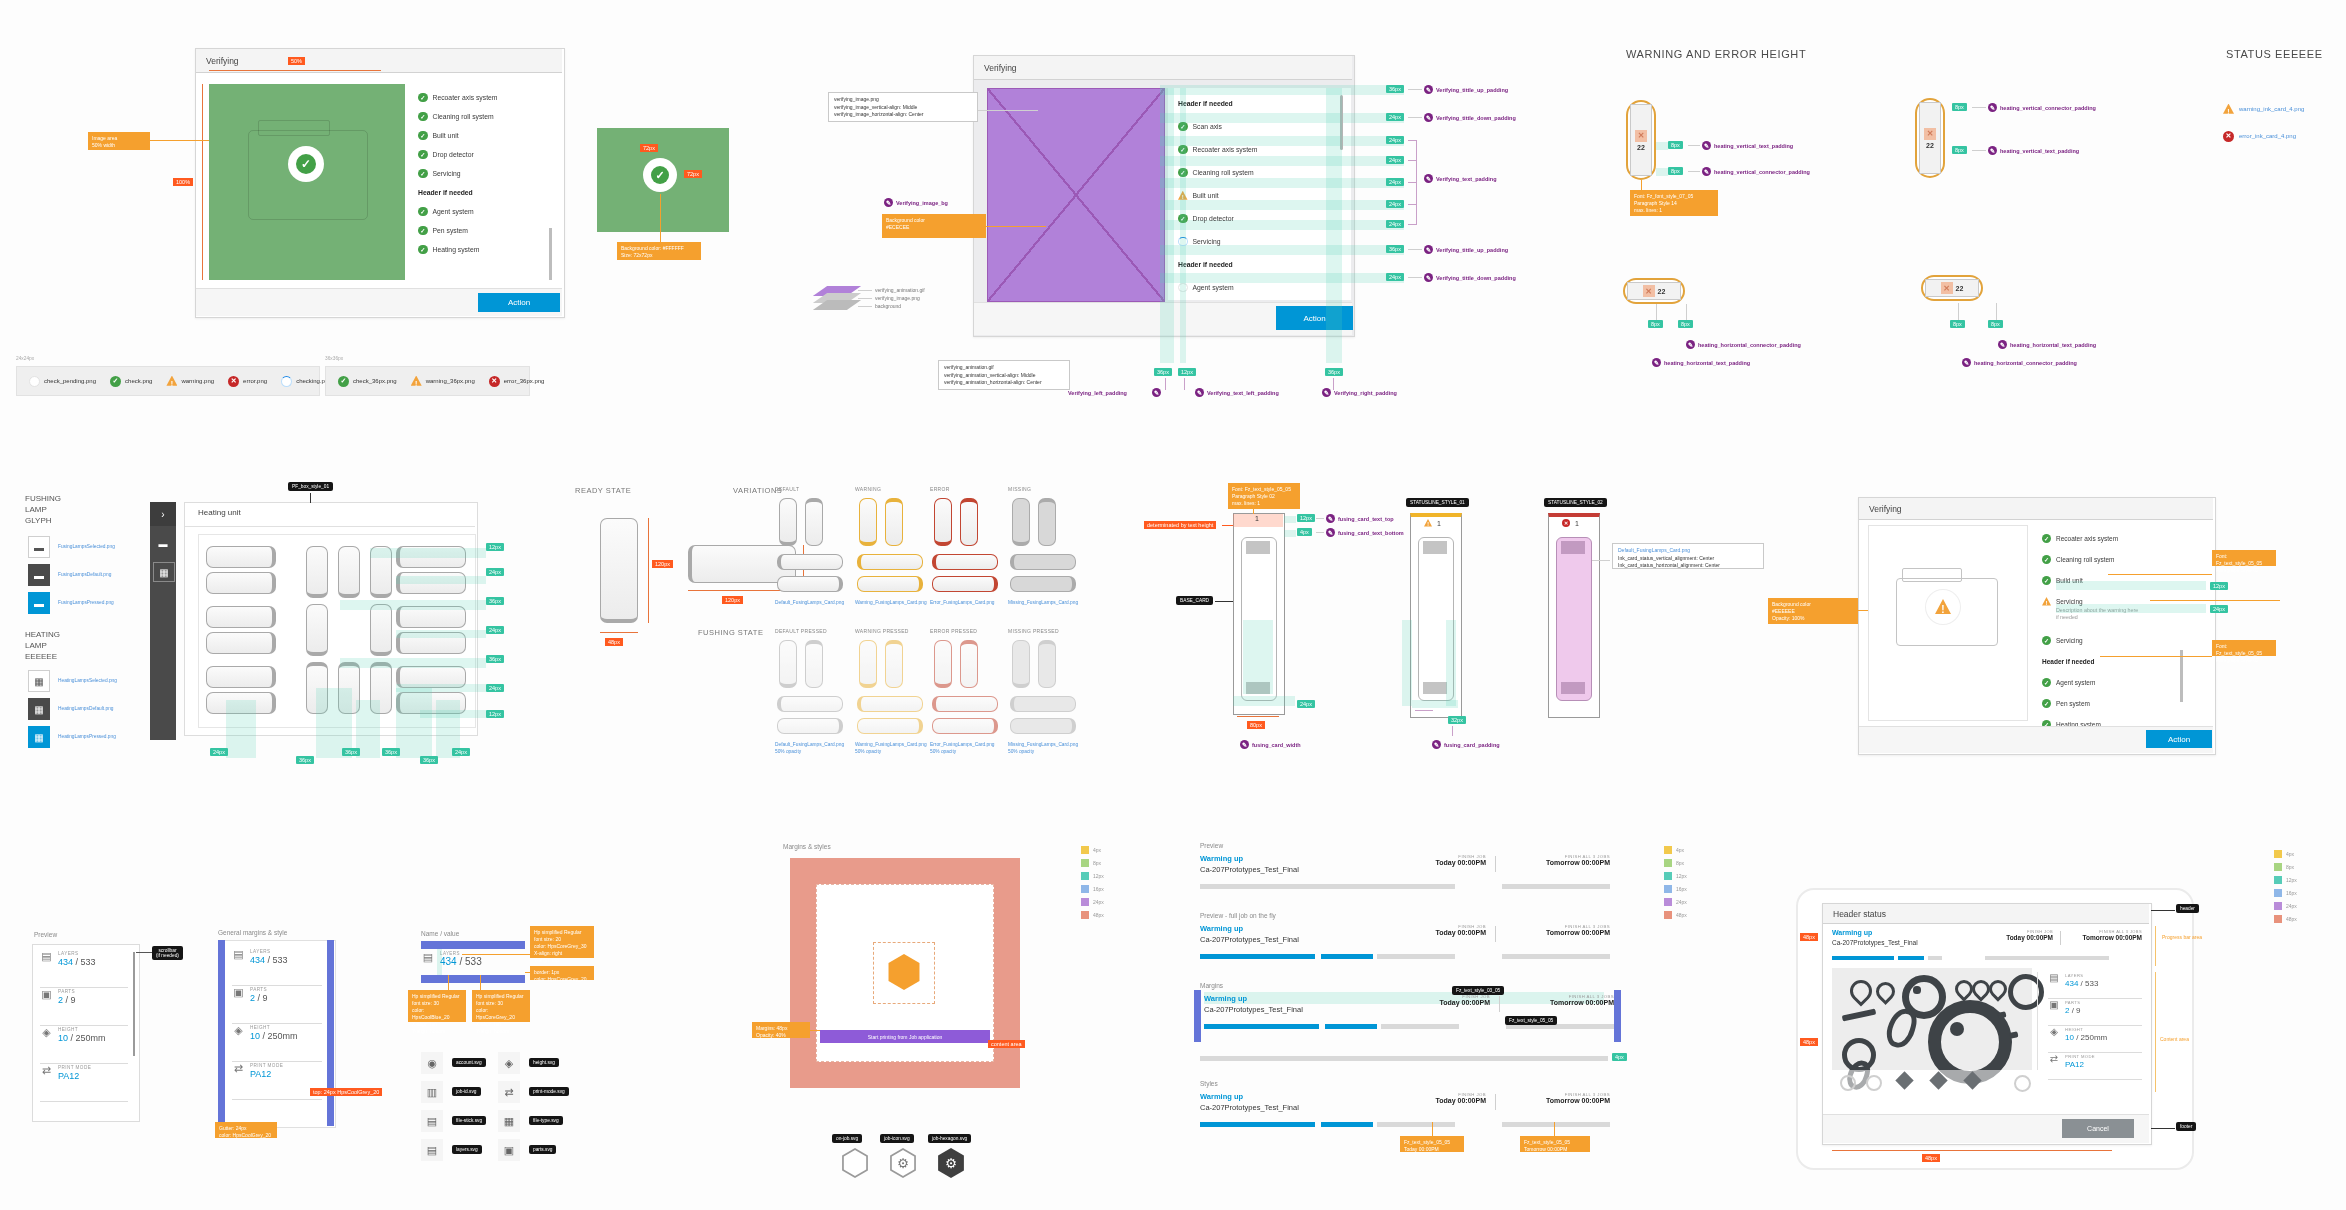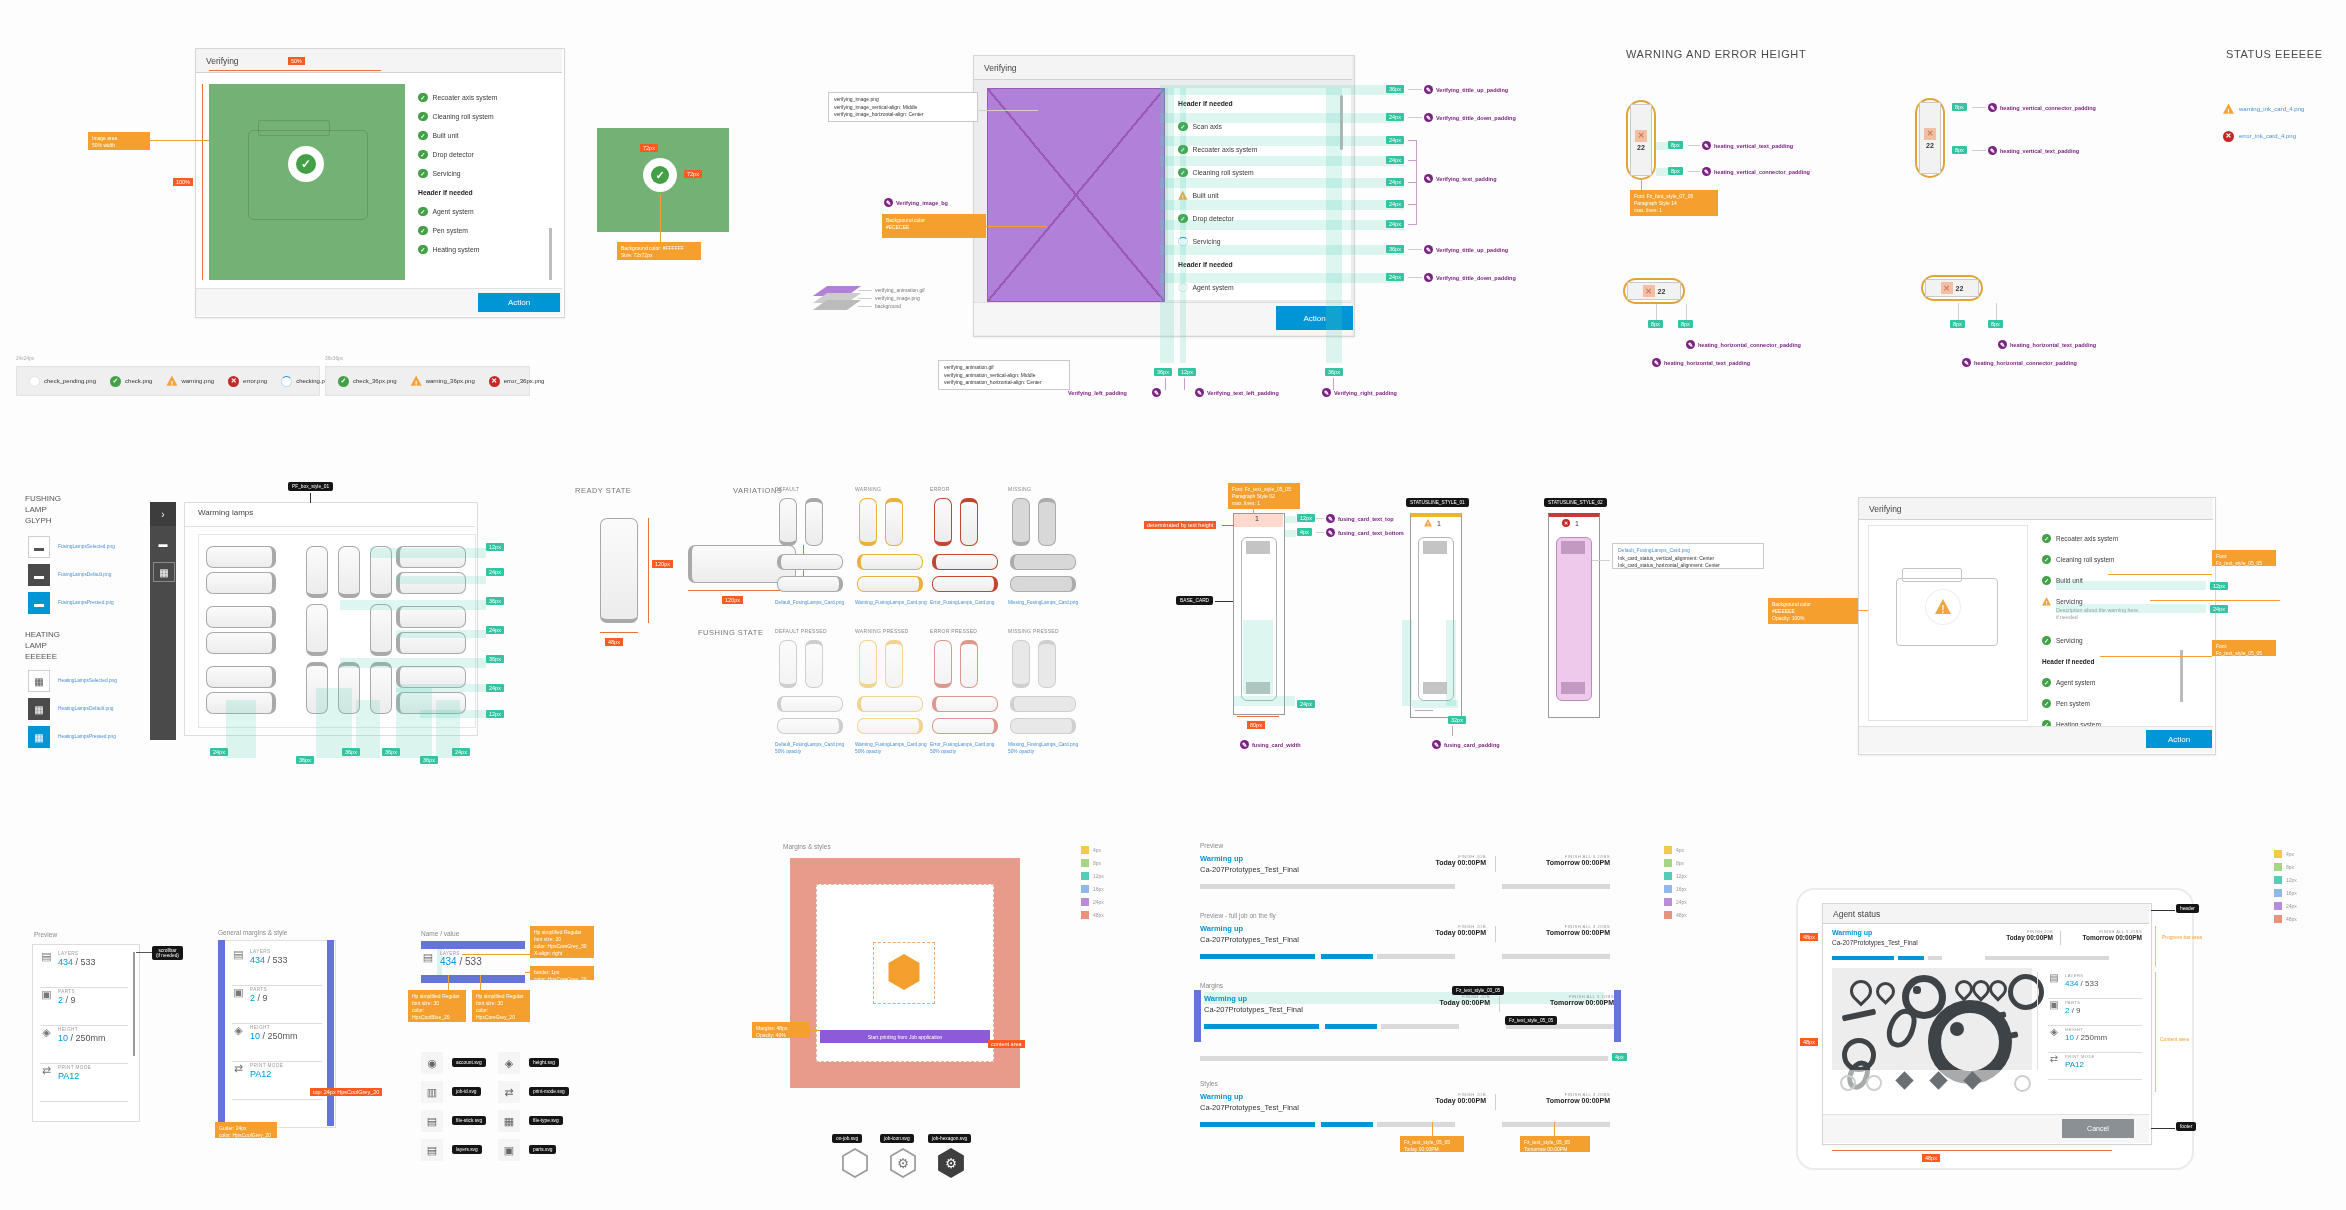--- a/index.html
+++ b/index.html
@@ -392,21 +392,21 @@
     <div class="abs cap-b" style="left: 58px; top: 678px;">HeatingLampsSelected.png</div>
     <div class="abs swb" style="left: 28px; top: 698px; width: 22px; height: 22px; background: rgb(74, 74, 74); border: 1px solid rgb(74, 74, 74); color: rgb(255, 255, 255); font-size: 10px;">▦</div>
     <div class="abs cap-b" style="left: 58px; top: 706px;">HeatingLampsDefault.png</div>
     <div class="abs swb" style="left: 28px; top: 726px; width: 22px; height: 22px; background: rgb(0, 150, 214); border: 1px solid rgb(0, 150, 214); color: rgb(255, 255, 255); font-size: 10px;">▦</div>
     <div class="abs cap-b" style="left: 58px; top: 734px;">HeatingLampsPressed.png</div>
     <div class="abs" style="left: 150px; top: 502px; width: 26px; height: 238px; background: rgb(74, 74, 74);"></div>
     <div class="abs" style="left: 150px; top: 502px; width: 26px; height: 24px; background: rgb(61, 61, 61); color: rgb(255, 255, 255); font-size: 10px; display: flex; align-items: center; justify-content: center;">›</div>
     <div class="abs" style="left: 150px; top: 534px; width: 26px; height: 20px; color: rgb(255, 255, 255); font-size: 9px; display: flex; align-items: center; justify-content: center;">▬</div>
     <div class="abs" style="left: 153px; top: 562px; width: 20px; height: 18px; border: 1px solid rgb(138, 138, 138); color: rgb(255, 255, 255); font-size: 10px; display: flex; align-items: center; justify-content: center;">▦</div>
     <div class="abs" style="left: 184px; top: 502px; width: 292px; height: 232px; background: rgb(255, 255, 255); border: 1px solid rgb(221, 221, 221);"></div>
-    <div class="abs" style="left: 198px; top: 508px; font-size: 8px; color: rgb(68, 68, 68);">Warming lamps</div>
+    <div class="abs" style="left: 198px; top: 508px; font-size: 8px; color: rgb(68, 68, 68);">Heating unit</div>
     <div class="abs" style="left: 185px; top: 526px; width: 290px; height: 1px; background: rgb(224, 224, 224);"></div>
     <div class="abs tag-k" style="left: 288px; top: 482px;">PF_box_style_01</div>
     <div class="abs" style="left: 310px; top: 493px; width: 1px; height: 10px; background: rgb(51, 51, 51);"></div>
     <div class="abs" style="left: 198px; top: 534px; width: 276px; height: 192px; border: 1px solid rgb(230, 230, 230);"></div>
     <div class="abs lamp er" style="left: 206px; top: 546px; width: 70px; height: 22px;"></div>
     <div class="abs lamp el" style="left: 396px; top: 546px; width: 70px; height: 22px;"></div>
     <div class="abs lamp er" style="left: 206px; top: 572px; width: 70px; height: 22px;"></div>
     <div class="abs lamp el" style="left: 396px; top: 572px; width: 70px; height: 22px;"></div>
     <div class="abs lamp er" style="left: 206px; top: 606px; width: 70px; height: 22px;"></div>
     <div class="abs lamp el" style="left: 396px; top: 606px; width: 70px; height: 22px;"></div>
@@ -872,21 +872,21 @@
     <div class="abs" style="left: 1377px; top: 1122px; width: 78px; height: 5px; background: rgb(217, 217, 217);"></div>
     <div class="abs" style="left: 1502px; top: 1122px; width: 108px; height: 5px; background: rgb(217, 217, 217);"></div>
     <div class="abs note-o" style="left: 1400px; top: 1136px; width: 64px; height: 16px;">Fz_text_style_05_05
 Today 00:00PM</div>
     <div class="abs note-o" style="left: 1520px; top: 1136px; width: 70px; height: 16px;">Fz_text_style_05_05
 Tomorrow 00:00PM</div>
     <div class="abs" style="left: 1432px; top: 1122px; width: 1px; height: 14px; background: rgb(245, 160, 46);"></div>
     <div class="abs" style="left: 1554px; top: 1122px; width: 1px; height: 14px; background: rgb(245, 160, 46);"></div>
     <div class="abs" style="left: 1796px; top: 888px; width: 394px; height: 278px; background: rgb(255, 255, 255); border: 2px solid rgb(235, 235, 235); border-radius: 18px;"></div>
     <div class="abs dialog" style="left: 1822px; top: 903px; width: 328px; height: 240px;"></div>
-    <div class="abs dlg-title" style="left: 1823px; top: 904px; width: 326px; height: 20px;">Agent status</div>
+    <div class="abs dlg-title" style="left: 1823px; top: 904px; width: 326px; height: 20px;">Header status</div>
     <div class="abs tag-k" style="left: 2176px; top: 904px;">header</div>
     <div class="abs" style="left: 2151px; top: 910px; width: 24px; height: 1px; background: rgb(51, 51, 51);"></div>
     <div class="abs" style="left: 1832px; top: 929px; font-size: 7px; font-weight: bold; color: rgb(0, 150, 214);">Warming up</div>
     <div class="abs" style="left: 1832px; top: 939px; font-size: 6.5px; color: rgb(51, 51, 51);">Ca-207Prototypes_Test_Final</div>
     <div class="abs" style="left: 1975px; top: 929px; width: 78px; height: 18px; text-align: right;">
       <div class="sl" style="font-size:4px;">FINISH JOB</div>
       <div style="font-size:6.5px;font-weight:bold;color:#222;">Today 00:00PM</div>
     </div>
     <div class="abs" style="left: 2060px; top: 931px; width: 1px; height: 14px; background: rgb(207, 207, 207);"></div>
     <div class="abs" style="left: 2066px; top: 929px; width: 76px; height: 18px; text-align: right;">

